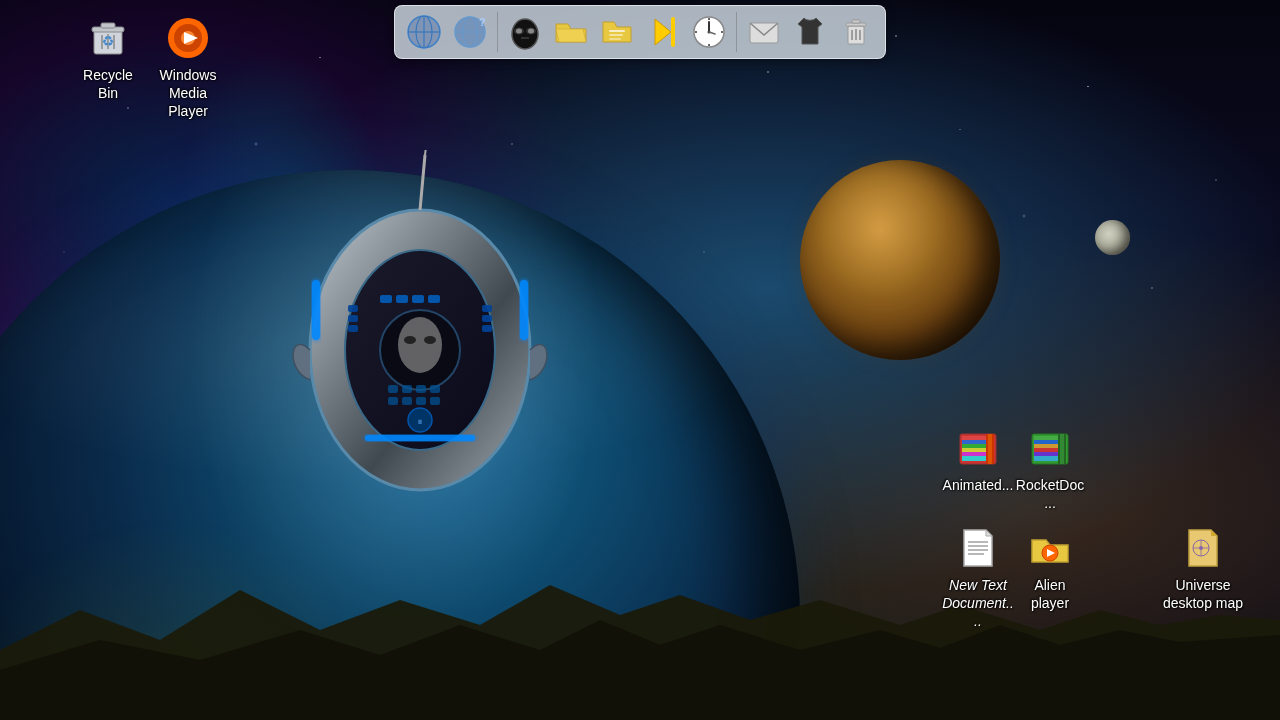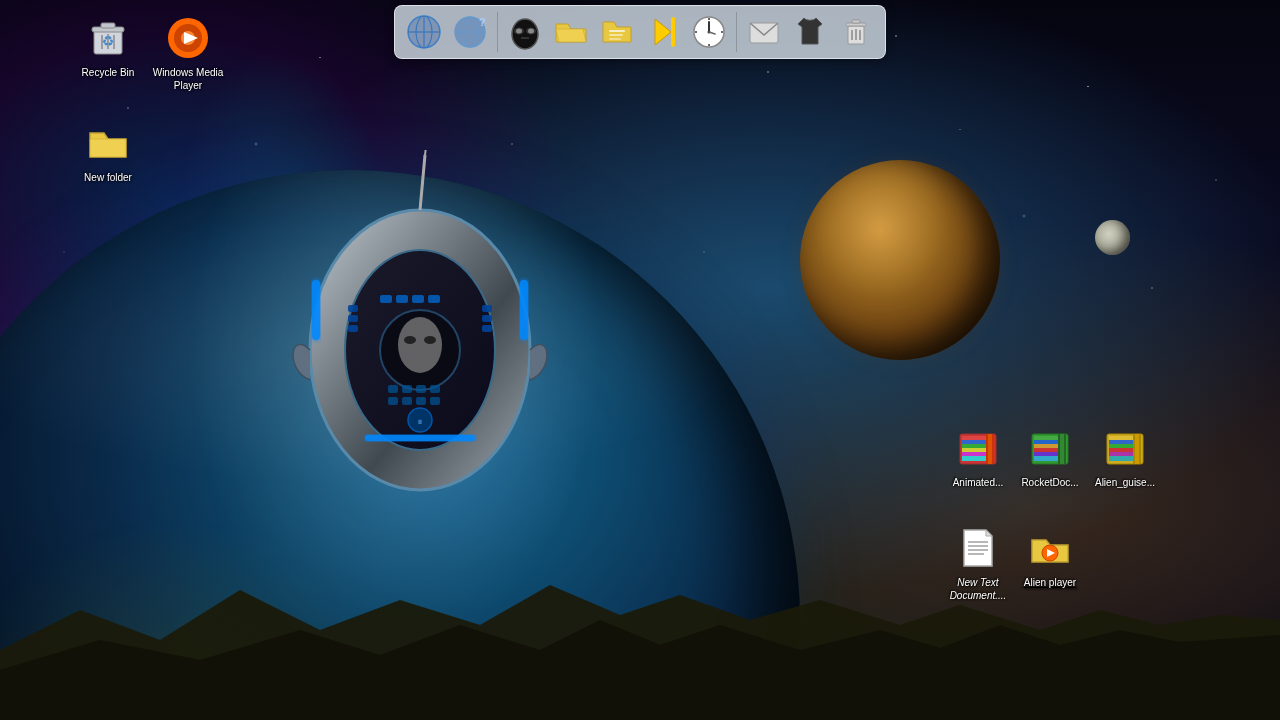--- a/index.html
+++ b/index.html
@@ -208,21 +208,21 @@
       width: 48px;
       height: 48px;
       display: flex;
       align-items: center;
       justify-content: center;
       margin-bottom: 4px;
     }
 
     .icon-label {
       color: white;
-      font-size: 10px;
+      font-size: 14px;
       text-align: center;
       text-shadow: 1px 1px 2px black, -1px -1px 2px black;
       line-height: 1.3;
       word-break: break-word;
     }
 
     
     .nebula-teal {
       position: absolute;
       width: 200px;
@@ -457,29 +457,20 @@
       <svg width="44" height="44" viewBox="0 0 44 44" xmlns="http://www.w3.org/2000/svg">
         <circle cx="22" cy="22" r="20" fill="#ff6600"></circle>
         <circle cx="22" cy="22" r="14" fill="#cc4400"></circle>
         <circle cx="22" cy="22" r="7" fill="#ff8833"></circle>
         <polygon points="18,16 32,22 18,28" fill="white"></polygon>
       </svg>
     </div>
     <span class="icon-label">Windows Media Player</span>
   </div>
 
-  <div class="desktop-icon" style="top:115px; left:68px;">
-    <div class="icon-image">
-      <svg width="44" height="44" viewBox="0 0 44 44" xmlns="http://www.w3.org/2000/svg">
-        <path d="M4,12 L4,36 L40,36 L40,18 L22,18 L18,12 Z" fill="#e8c840" stroke="#c0a030" stroke-width="1.5"></path>
-        <path d="M4,18 L40,18 L40,36 L4,36 Z" fill="#f0d050" stroke="#c0a030" stroke-width="0.5"></path>
-      </svg>
-    </div>
-    <span class="icon-label">New folder</span>
-  </div>
 
   <div class="desktop-icon" style="top:420px; left:1010px;">
     <div class="icon-image">
       <svg width="44" height="44" viewBox="0 0 44 44" xmlns="http://www.w3.org/2000/svg">
         <rect x="4" y="8" width="36" height="30" rx="2" fill="#339933" stroke="#227722" stroke-width="1"></rect>
         <rect x="6" y="10" width="32" height="4" fill="#44aa44"></rect>
         <rect x="6" y="14" width="32" height="4" fill="#2266cc"></rect>
         <rect x="6" y="18" width="32" height="4" fill="#cc9933"></rect>
         <rect x="6" y="22" width="32" height="4" fill="#cc3333"></rect>
         <rect x="6" y="26" width="32" height="4" fill="#6633cc"></rect>
@@ -503,59 +494,58 @@
         <rect x="6" y="26" width="32" height="4" fill="#cc33cc"></rect>
         <rect x="6" y="30" width="32" height="5" fill="#33cccc"></rect>
 
         <rect x="30" y="8" width="8" height="30" fill="#cc3300" rx="1"></rect>
         <rect x="32" y="8" width="4" height="30" fill="#dd5500"></rect>
       </svg>
     </div>
     <span class="icon-label">Animated...</span>
   </div>
 
-  <div class="desktop-icon" style="top:420px; left:1085px;">
-    <div class="icon-image">
-      <svg width="44" height="44" viewBox="0 0 44 44" xmlns="http://www.w3.org/2000/svg">
-        <rect x="4" y="8" width="36" height="30" rx="2" fill="#ccaa22" stroke="#aa8800" stroke-width="1"></rect>
-        <rect x="6" y="10" width="32" height="4" fill="#ddbb33"></rect>
-        <rect x="6" y="14" width="32" height="4" fill="#3366cc"></rect>
-        <rect x="6" y="18" width="32" height="4" fill="#33aa33"></rect>
-        <rect x="6" y="22" width="32" height="4" fill="#cc3333"></rect>
-        <rect x="6" y="26" width="32" height="4" fill="#aa33aa"></rect>
-        <rect x="6" y="30" width="32" height="5" fill="#33aaaa"></rect>
-        <rect x="30" y="8" width="8" height="30" fill="#aa8800" rx="1"></rect>
-        <rect x="32" y="8" width="4" height="30" fill="#cc9900"></rect>
-      </svg>
-    </div>
-    <span class="icon-label">Alien_guise...</span>
-  </div>
 
   <div class="desktop-icon" style="top:520px; left:938px;font-style:italic;">
     <div class="icon-image">
       <svg width="44" height="44" viewBox="0 0 44 44" xmlns="http://www.w3.org/2000/svg">
         <path d="M8,4 L30,4 L36,10 L36,40 L8,40 Z" fill="white" stroke="#aaa" stroke-width="1.5"></path>
         <path d="M30,4 L30,10 L36,10 Z" fill="#ddd" stroke="#aaa" stroke-width="1"></path>
         <line x1="12" y1="16" x2="32" y2="16" stroke="#888" stroke-width="1.2"></line>
         <line x1="12" y1="20" x2="32" y2="20" stroke="#888" stroke-width="1.2"></line>
         <line x1="12" y1="24" x2="32" y2="24" stroke="#888" stroke-width="1.2"></line>
         <line x1="12" y1="28" x2="28" y2="28" stroke="#888" stroke-width="1.2"></line>
       </svg>
     </div>
     <span class="icon-label">New Text Document....</span>
   </div>
 
-  <div class="desktop-icon" style="top:520px; left:1010px;text-decoration:underline;">
+  <div class="desktop-icon" style="top:520px; left:1010px;">
     <div class="icon-image">
       <svg width="44" height="44" viewBox="0 0 44 44" xmlns="http://www.w3.org/2000/svg">
 
         <path d="M4,14 L4,36 L40,36 L40,19 L22,19 L18,14 Z" fill="#e8c840" stroke="#c0a030" stroke-width="1.5"></path>
 
         <circle cx="22" cy="27" r="8" fill="#ff6600" stroke="#cc4400" stroke-width="1"></circle>
         <polygon points="19,23 27,27 19,31" fill="white"></polygon>
       </svg>
     </div>
     <span class="icon-label">Alien player</span>
   </div>
 
 
+  <div class="desktop-icon" style="top:520px; left:1158px; width:90px;">
+    <div class="icon-image">
+      <svg width="44" height="44" viewBox="0 0 44 44" xmlns="http://www.w3.org/2000/svg">
+
+        <path d="M8,4 L30,4 L36,10 L36,40 L8,40 Z" fill="#e8c870" stroke="#c0a040" stroke-width="1.5"></path>
+        <path d="M30,4 L30,10 L36,10 Z" fill="#d0a830"></path>
+
+        <circle cx="20" cy="22" r="8" fill="none" stroke="#8866aa" stroke-width="1"></circle>
+        <line x1="12" y1="22" x2="28" y2="22" stroke="#8866aa" stroke-width="0.8"></line>
+        <line x1="20" y1="14" x2="20" y2="30" stroke="#8866aa" stroke-width="0.8"></line>
+        <circle cx="20" cy="22" r="2" fill="#8866aa"></circle>
+      </svg>
+    </div>
+    <span class="icon-label">Universe desktop map</span>
+  </div>
 
 </div>
 
 </body></html>

